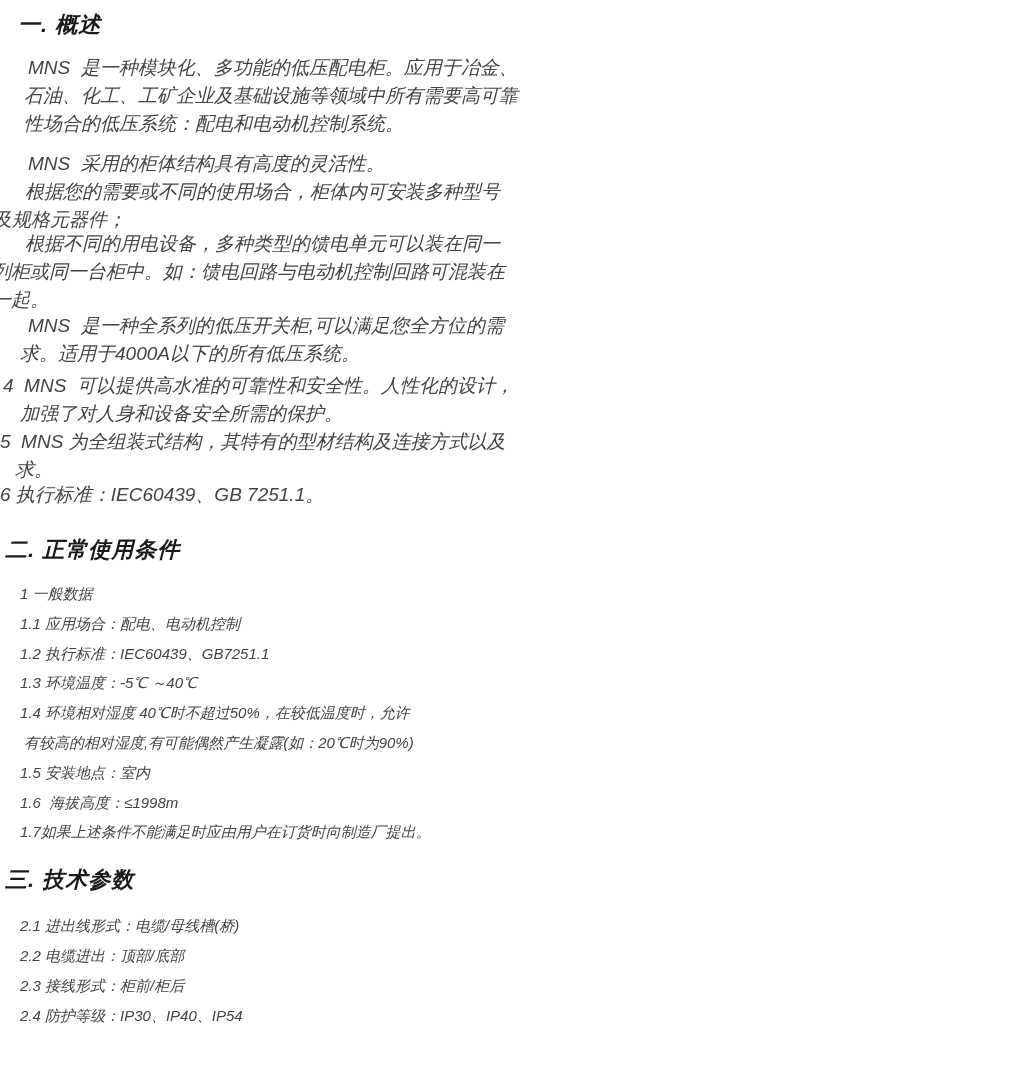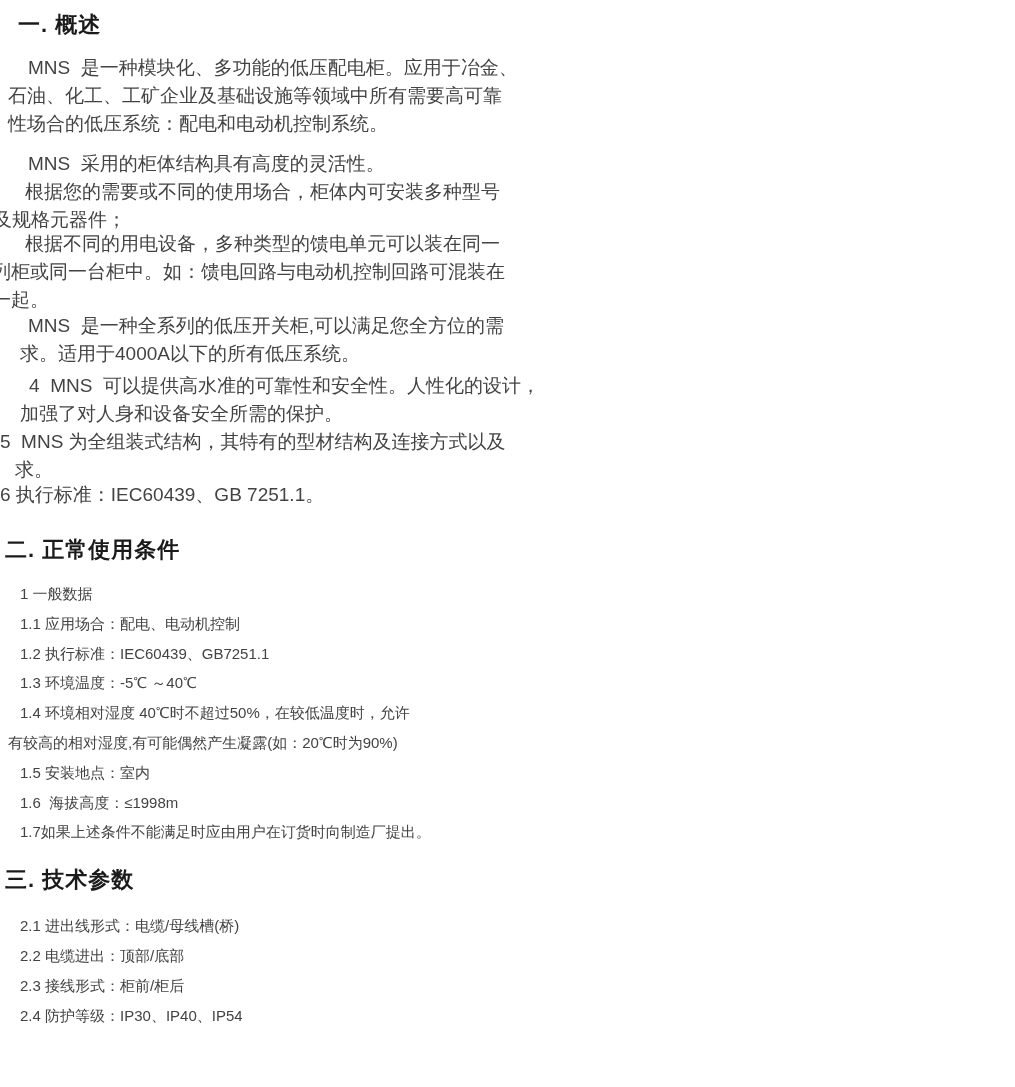--- a/index.html
+++ b/index.html
@@ -1,36 +1,36 @@
 <!DOCTYPE html>
 <html style="--bg: #ffffff; --body: #434343; --head: #1a1a1a;"><head>
 <meta charset="utf-8">
 <style>
   :root{
     --bg:#ffffff;
     --body:#434343;
     --head:#1a1a1a;
   }
-  *{margin:0;padding:0;box-sizing:border-box;}
+  *{margin:0;padding:0;box-sizing:border-box;font-style:italic;}
   html,body{width:1015px;height:1087px;background:var(--bg);}
   body{overflow:hidden;font-family:"Liberation Sans", sans-serif;}
   .page{position:absolute;top:0;left:0;width:1015px;height:1087px;background:var(--bg);overflow:hidden;}
   .content{position:absolute;top:0;left:0;width:540px;}
   .hd{font-weight:bold;font-size:22px;line-height:26px;color:var(--head);letter-spacing:1px;}
   .hd1{margin:12px 0 0 18px;}
   .hd2{margin:28px 0 0 5px;}
   .hd3{margin:20px 0 0 5px;}
   .ln{font-size:19px;line-height:28px;color:var(--body);white-space:pre-wrap;}
   .li{font-size:15px;line-height:29.8px;color:var(--body);white-space:pre-wrap;}
   
   .mlm8{margin-left:-8px;}
   .mlm7{margin-left:-7px;}
-  .ml3{margin-left:3px;text-align:right;}
+  .ml3{margin-left:3px;}
   .ml5{}
-  .ml12{margin-left:8px;}
+  .ml12{margin-left:24px;}
   .ml15{margin-left:15px;}
   .ml20{margin-left:20px;}
   .ml25{margin-left:25px;}
   .ml28{margin-left:28px;}
   
   .mt16{margin-top:16px;}
   .mt12{margin-top:12px;}
   .mt4{margin-top:4px;}
   .mt18{margin-top:18px;}
   .mtm2{margin-top:-2px;}

